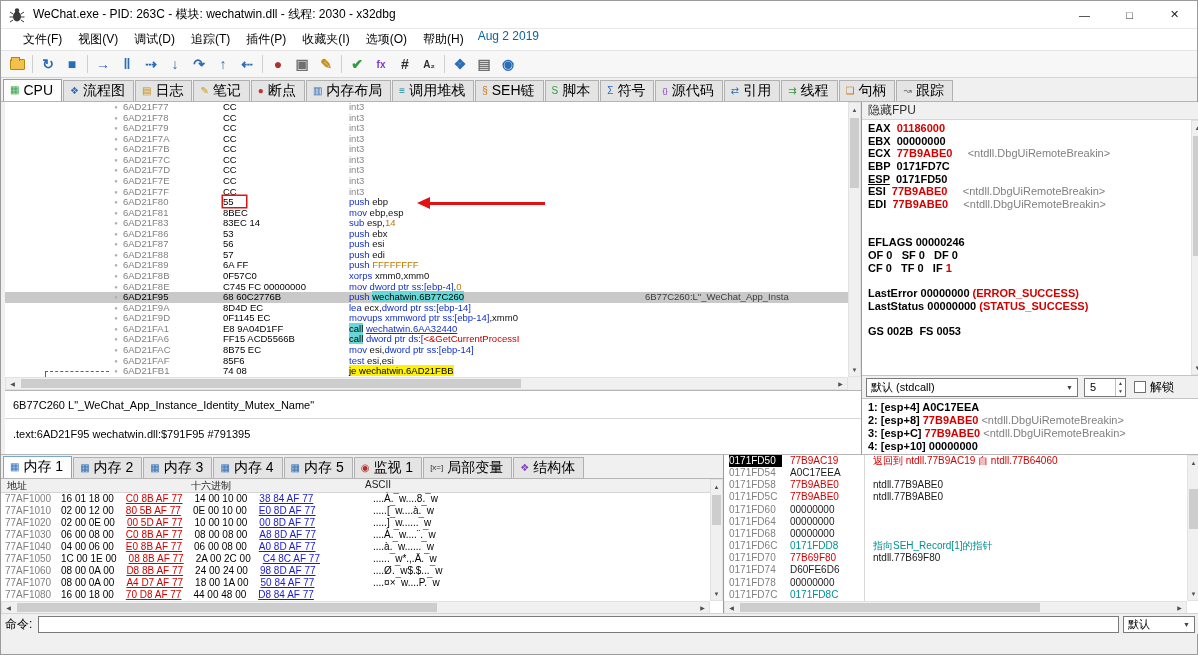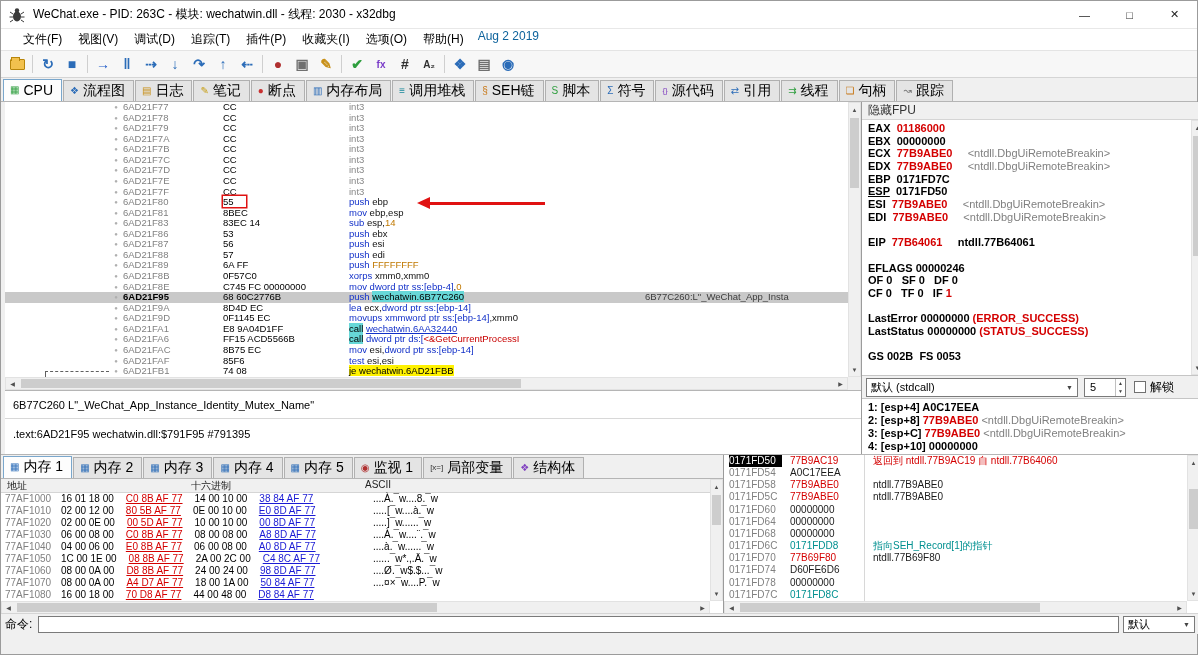--- a/index.html
+++ b/index.html
@@ -28,21 +28,21 @@
 .tablb{font-size:14px}
 
 .main{position:absolute;top:101px;left:4px;width:1198px;height:276px;background:#fca5a5}
 .leftcol{position:absolute;left:0;top:0;width:856px;height:352px}
 .disasm{position:absolute;left:0;top:0;width:843px;height:275px;background:#FFF;overflow:hidden;font-family:"DejaVu Sans Mono",monospace;font-size:9.5px}
 .d-row{display:flex;height:10.577px;line-height:10.5px;white-space:pre;position:relative}
 .d-row.sel{background:#C9C9C9}
 .d-ar{width:104px;flex:0 0 104px}
 .d-dot{width:14px;flex:0 0 14px;text-align:center;color:#AFAFAF;font-size:6px;line-height:10.5px}
 .d-addr{width:100px;flex:0 0 100px;color:#808080}
-.d-row.sel .d-addr{color:#000;font-weight:bold}
+.d-row.sel .d-addr{color:#000;font-weight:normal}
 .d-bytes{width:126px;flex:0 0 126px;color:#000}
 .d-instr{flex:1}
 .d-cmt{position:absolute;left:640px;top:0;color:#3C3C3C}
 .u{}
 .rb{box-shadow:0 0 0 1.5px #E01212;padding-right:12px}
 .t-i3{color:#888}
 .t-mn{color:#1230C8}
 .t-reg,.t-pl{color:#111}
 .t-num{color:#C07800}
 .t-mem{color:#1230C8}
@@ -323,27 +323,25 @@
         <div class="info2">.text:6AD21F95 wechatwin.dll:$791F95 #791395</div>
       </div>
     </div>
 
     <div class="rightcol">
       <div class="reghdr">隐藏FPU</div>
       <div class="regs" id="regs">
           <div class="r-line"><span class="t-rn">EAX  </span><span class="t-rr">01186000</span></div>
           <div class="r-line"><span class="t-rn">EBX  </span><span class="t-rv">00000000</span></div>
           <div class="r-line"><span class="t-rn">ECX  </span><span class="t-rr">77B9ABE0</span><span class="t-rc">     &lt;ntdll.DbgUiRemoteBreakin&gt;</span></div>
-          <div class="r-line"><span class="t-rn">EDX  </span><span class="t-rr">77B9ABE0</span><span class="t-rc">     &lt;ntdll.DbgUiRemoteBreakin&gt;</span></div>
           <div class="r-line"><span class="t-rn">EBP  </span><span class="t-rv">0171FD7C</span></div>
           <div class="r-line"><span class="t-rnu">ESP</span><span class="t-rn">  </span><span class="t-rv">0171FD50</span></div>
           <div class="r-line"><span class="t-rn">ESI  </span><span class="t-rr">77B9ABE0</span><span class="t-rc">     &lt;ntdll.DbgUiRemoteBreakin&gt;</span></div>
           <div class="r-line"><span class="t-rn">EDI  </span><span class="t-rr">77B9ABE0</span><span class="t-rc">     &lt;ntdll.DbgUiRemoteBreakin&gt;</span></div>
           <div class="r-line">&nbsp;</div>
-          <div class="r-line"><span class="t-rn">EIP  </span><span class="t-rr">77B64061</span><span class="t-rk">     ntdll.77B64061</span></div>
           <div class="r-line">&nbsp;</div>
           <div class="r-line"><span class="t-rn">EFLAGS </span><span class="t-rv">00000246</span></div>
           <div class="r-line"><span class="t-rn">OF </span><span class="t-rv">0</span><span class="t-rn">   </span><span class="t-rn">SF </span><span class="t-rv">0</span><span class="t-rn">   </span><span class="t-rn">DF </span><span class="t-rv">0</span></div>
           <div class="r-line"><span class="t-rn">CF </span><span class="t-rv">0</span><span class="t-rn">   </span><span class="t-rn">TF </span><span class="t-rv">0</span><span class="t-rn">   </span><span class="t-rn">IF </span><span class="t-rr">1</span></div>
           <div class="r-line">&nbsp;</div>
           <div class="r-line"><span class="t-rn">LastError </span><span class="t-rv">00000000</span><span class="t-err"> (ERROR_SUCCESS)</span></div>
           <div class="r-line"><span class="t-rn">LastStatus </span><span class="t-rv">00000000</span><span class="t-err"> (STATUS_SUCCESS)</span></div>
           <div class="r-line">&nbsp;</div>
           <div class="r-line"><span class="t-rn">GS </span><span class="t-rv">002B</span><span class="t-rn">  </span><span class="t-rn">FS </span><span class="t-rv">0053</span></div>
         </div>

